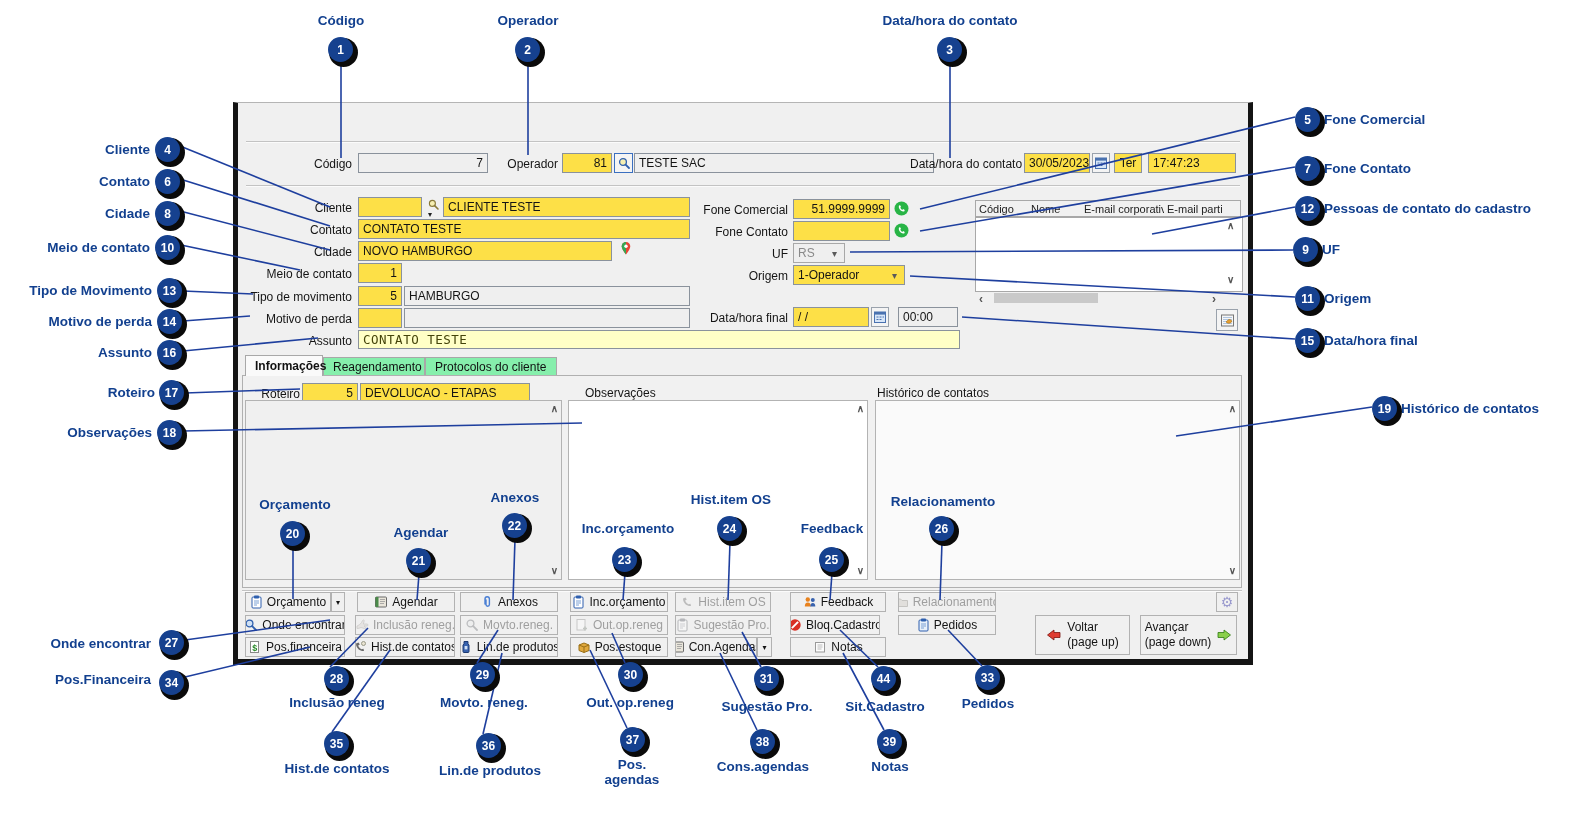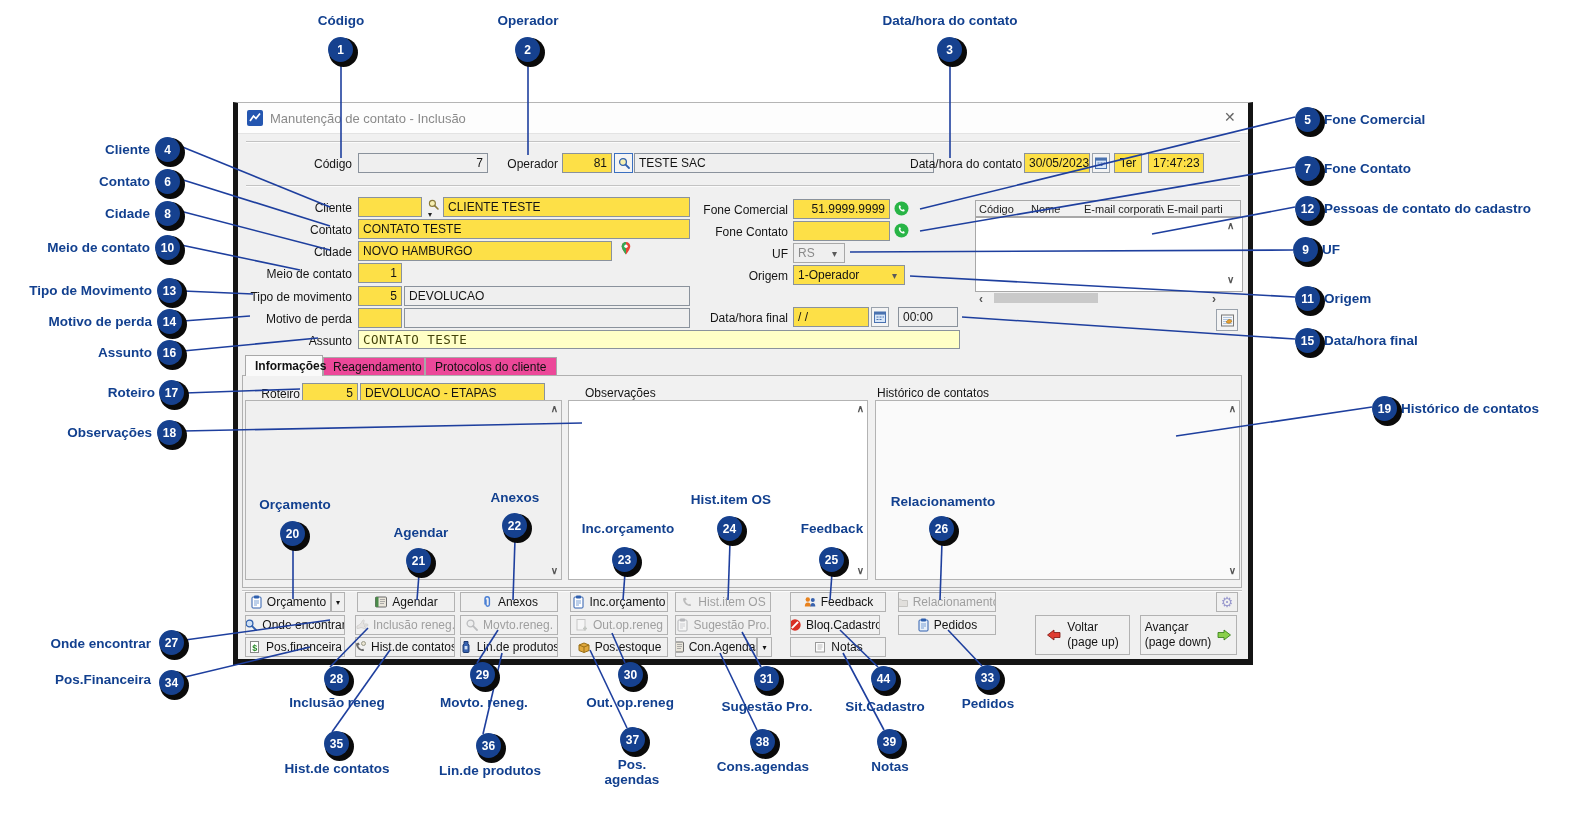--- a/index.html
+++ b/index.html
@@ -28,21 +28,21 @@
   .iconbtn{position:absolute;display:flex;align-items:center;justify-content:center;background:#f4f4f4;
        border:1px solid #9aa2ac;box-sizing:border-box;cursor:pointer}
   
   .th{position:absolute;height:17px;background:#f1f1f1;border:1px solid #a8a8a8;border-left:none;
       font-size:11px;color:#222;display:flex;align-items:center;padding:0 3px;box-sizing:border-box;overflow:hidden;white-space:nowrap}
   .th.first{border-left:1px solid #a8a8a8}
   .tbody{position:absolute;background:#fff;border:1px solid #a8a8a8}
   .scr{position:absolute;color:#555;font-size:10px;line-height:1;cursor:pointer;font-weight:bold}
   .hthumb{position:absolute;background:#c9c9c9;height:10px}
   
-  .tab{position:absolute;height:19px;top:254px;background:#ec4899;border:1px solid #a8a8a8;border-bottom:none;
+  .tab{position:absolute;height:19px;top:254px;background:#86efac;border:1px solid #a8a8a8;border-bottom:none;
        display:flex;align-items:center;padding:0 9px;font-size:12px;color:#111;box-sizing:border-box;cursor:pointer}
   .tab.act{top:252px;height:21px;background:#fafafa;font-weight:bold;z-index:2}
   .panelbox{position:absolute;left:4px;top:272px;width:1000px;height:213px;border:1px solid #b0b0b0;background:#f1f1f1;box-sizing:border-box}
   .memo{position:absolute;border:1px solid #b3b3b3;box-sizing:border-box}
   
   .btn{position:absolute;height:20px;background:#f0f0f0;border:1px solid #b2b2b2;display:flex;align-items:center;
        justify-content:center;gap:4px;font-size:12px;color:#141414;box-sizing:border-box;cursor:pointer;white-space:nowrap;overflow:hidden}
   .btn.dis{color:#9f9f9f}
   .btn.dis svg{opacity:.38;filter:grayscale(.9)}
   .btn.big{height:40px;font-size:12px;gap:6px}
@@ -54,28 +54,20 @@
   .clbl{position:absolute;color:#12408f;font-weight:bold;font-size:13.5px;white-space:pre-line;z-index:8}
   .clbl.c{transform:translateX(-50%);text-align:center}
   .clbl.rt{text-align:right}
   #lines{position:absolute;left:0;top:0;z-index:6;pointer-events:none}
   svg.ic{flex:0 0 auto}
 </style>
 </head>
 <body>
 
 <div class="win">
-  <div class="titlebar">
-    <svg class="abs" style="left:9px;top:7px" width="16" height="16">
-        <rect width="16" height="16" rx="2" fill="#2456b0"></rect>
-        <path d="M3 11 L6.5 6 L9 8.5 L13 3.5" stroke="#fff" stroke-width="1.7" fill="none"></path>
-      </svg>
-    <span class="title-txt">Manutenção de contato - Inclusão</span>
-    <span class="close-x">✕</span>
-  </div>
   <div class="groove" style="left:8px;top:38px;width:994px"></div>
 
   <div class="lbl r" style="left:50px;top:54px;width:64px">Código</div>
   <div class="fld ro num" style="left:120px;top:50px;width:130px">7</div>
   <div class="lbl r" style="left:258px;top:54px;width:62px">Operador</div>
   <div class="fld num" style="left:324px;top:50px;width:50px">81</div>
   <div class="iconbtn" style="left:376px;top:50px;width:19px;height:20px;border-color:#3a6fc0">
     <svg class="ic" width="14" height="14">
         <circle cx="6" cy="6" r="3.4" fill="#f6efb2" stroke="#2e5fae" stroke-width="1.3"></circle>
         <path d="M8.6 8.6 L12 12" stroke="#2e5fae" stroke-width="1.8" stroke-linecap="round"></path>
@@ -85,21 +77,21 @@
   <div class="lbl r" style="left:672px;top:54px;width:110px">Data/hora do contato</div>
   <div class="fld" style="left:786px;top:50px;width:66px">30/05/2023</div>
   <div class="iconbtn" style="left:854px;top:50px;width:18px;height:20px">
     <svg class="ic" width="14" height="14">
         <rect x="1.5" y="2" width="11" height="10.5" fill="#d8e6f8" stroke="#4a72b0"></rect>
         <rect x="1.5" y="2" width="11" height="2.6" fill="#4a72b0"></rect>
         <path d="M3.5 7h2M6.5 7h2M9.5 7h1.5M3.5 9.5h2M6.5 9.5h2" stroke="#4a72b0"></path>
       </svg>
   </div>
   <div class="fld" style="left:876px;top:50px;width:28px;justify-content:center">Ter</div>
-  <div class="fld" style="left:910px;top:50px;width:56px">17:47:23</div>
+  <div class="fld" style="left:910px;top:50px;width:88px">17:47:23</div>
 
   <div class="groove" style="left:8px;top:82px;width:994px"></div>
 
   <div class="lbl r" style="left:30px;top:98px;width:84px">Cliente</div>
   <div class="fld" style="left:120px;top:94px;width:64px"></div>
   <svg class="abs" style="left:189px;top:95px" width="13" height="13">
       <circle cx="5.4" cy="5.4" r="3" fill="#f6efb2" stroke="#8a7a3a" stroke-width="1.1"></circle>
       <path d="M7.6 7.6 L11 11" stroke="#8a7a3a" stroke-width="1.6" stroke-linecap="round"></path>
     </svg>
   <div class="abs" style="left:190px;top:107px;font-size:8px;color:#222">▾</div>
@@ -114,21 +106,21 @@
       <path d="M7 1 a4.3 4.3 0 0 1 4.3 4.3 Q11.3 8.2 7 13.5 Q2.7 8.2 2.7 5.3 A4.3 4.3 0 0 1 7 1 Z" fill="#ea4335"></path>
       <path d="M7 1 A4.3 4.3 0 0 0 2.7 5.3 Q2.7 8.2 7 13.5 Z" fill="#34a853"></path>
       <circle cx="7" cy="5.2" r="1.7" fill="#fff"></circle>
     </svg>
 
   <div class="lbl r" style="left:18px;top:164px;width:96px">Meio de contato</div>
   <div class="fld num" style="left:120px;top:160px;width:44px">1</div>
 
   <div class="lbl r" style="left:8px;top:187px;width:106px">Tipo de movimento</div>
   <div class="fld num" style="left:120px;top:183px;width:44px">5</div>
-  <div class="fld ro" style="left:166px;top:183px;width:286px">DEVOLUCAO</div>
+  <div class="fld ro" style="left:166px;top:183px;width:286px">HAMBURGO</div>
 
   <div class="lbl r" style="left:8px;top:209px;width:106px">Motivo de perda</div>
   <div class="fld num" style="left:120px;top:205px;width:44px"></div>
   <div class="fld ro" style="left:166px;top:205px;width:286px"></div>
 
   <div class="lbl r" style="left:30px;top:231px;width:84px">Assunto</div>
   <div class="fld yellow" style="left:120px;top:227px;width:602px;height:19px">CONTATO TESTE</div>
 
   <div class="lbl r" style="left:440px;top:100px;width:110px">Fone Comercial</div>
   <div class="fld num" style="left:555px;top:96px;width:97px">51.9999.9999</div>
@@ -183,21 +175,21 @@
       </svg>
   </div>
 
   <div class="tab act" style="left:7px;width:78px">Informações</div>
   <div class="tab" style="left:85px;width:102px">Reagendamento</div>
   <div class="tab" style="left:187px;width:132px">Protocolos do cliente</div>
   <div class="panelbox"></div>
 
   <div class="lbl r" style="left:14px;top:284px;width:48px">Roteiro</div>
   <div class="fld num" style="left:64px;top:280px;width:56px">5</div>
-  <div class="fld" style="left:122px;top:280px;width:185px">DEVOLUCAO - ETAPAS</div>
+  <div class="fld" style="left:122px;top:280px;width:170px">DEVOLUCAO - ETAPAS</div>
   <div class="lbl" style="left:347px;top:283px">Observações</div>
   <div class="lbl" style="left:639px;top:283px">Histórico de contatos</div>
 
   <div class="memo" style="left:7px;top:297px;width:317px;height:180px;background:#f0f0f0">
     <span class="scr" style="right:3px;top:3px;position:absolute">∧</span>
     <span class="scr" style="right:3px;bottom:3px;position:absolute">∨</span>
   </div>
   <div class="memo" style="left:330px;top:297px;width:300px;height:180px;background:#fff">
     <span class="scr" style="right:3px;top:3px;position:absolute">∧</span>
     <span class="scr" style="right:3px;bottom:3px;position:absolute">∨</span>

